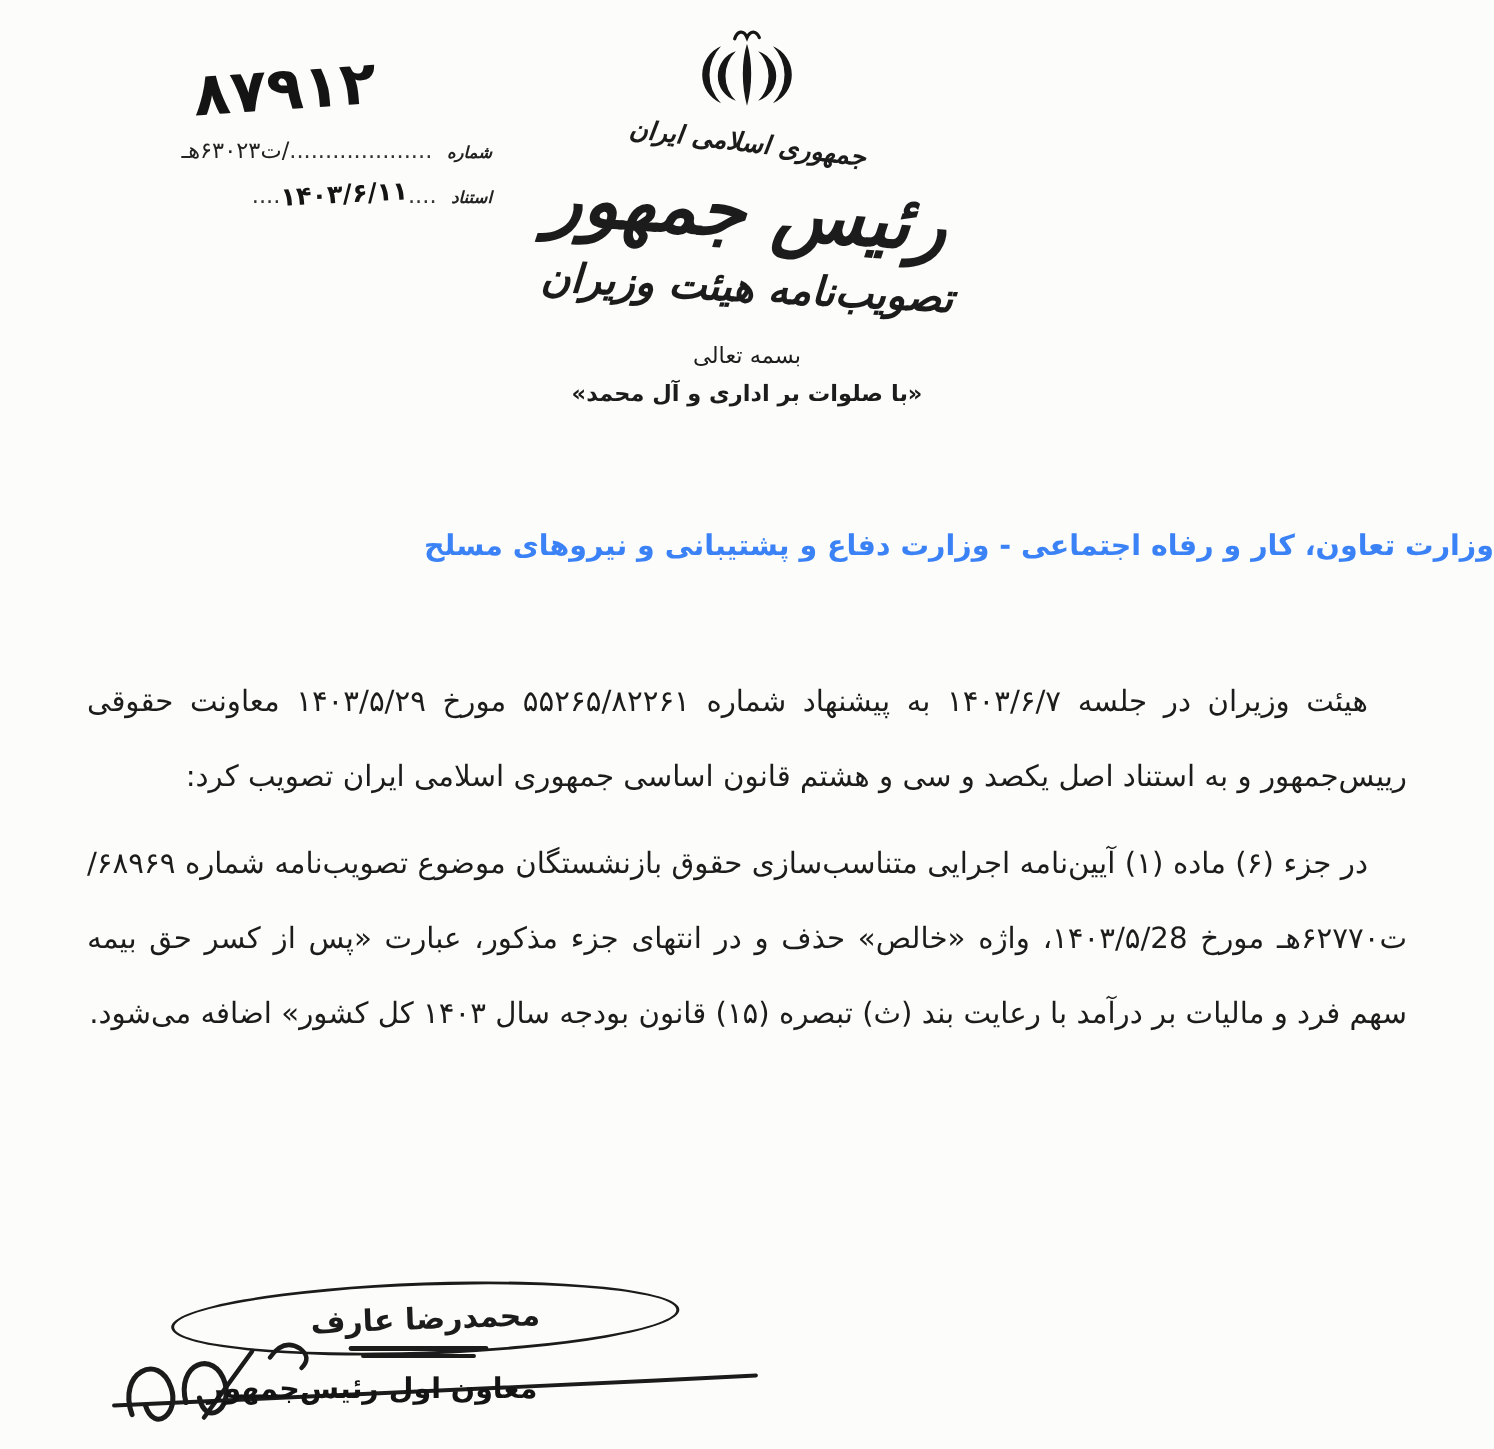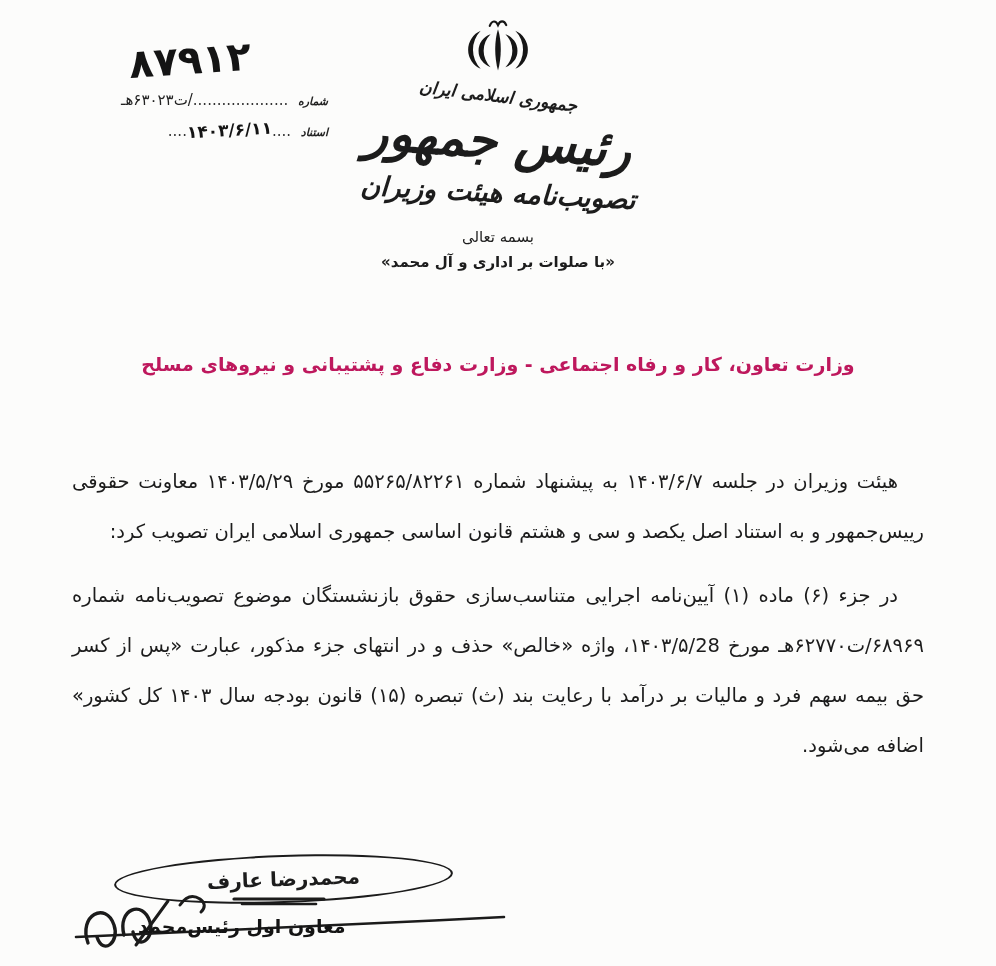--- a/index.html
+++ b/index.html
@@ -25,28 +25,28 @@
   .header{position:absolute;left:0;top:16px;width:100%;text-align:center;direction:rtl;}
   .emblem-wrap{display:block;height:68px;}
   .state-name{display:inline-block;font-size:17px;font-weight:bold;font-style:italic;transform:rotate(7deg);margin-top:2px;}
   .office-title{display:block;font-size:50px;font-weight:bold;font-style:italic;transform:rotate(4deg);line-height:1.25;margin-top:4px;}
   .doc-type{display:block;font-size:27px;font-weight:bold;font-style:italic;transform:rotate(3deg);margin-top:4px;}
   .besmeleh{display:block;font-size:15px;margin-top:20px;}
   .salutation{display:block;font-size:15px;font-weight:bold;margin-top:7px;}
 
   
   .addressees{
-    position:absolute;left:0;top:346px;width:100%;text-align:center;direction:rtl;
-    font-weight:bold;font-size:19px;line-height:37px;color:#be185d;
+    position:absolute;left:0;top:346px;width:100%;text-align:right;direction:rtl;
+    font-weight:bold;font-size:19px;line-height:37px;color:#3b82f6;
   }
 
   
   .body-text{position:absolute;left:58px;top:443px;width:880px;direction:rtl;}
   .body-text p{
-    margin:14px;font-size:19.5px;line-height:50px;text-align:justify;text-indent:26px;color:#1c1c1c;
+    margin:0;font-size:19.5px;line-height:50px;text-align:justify;text-indent:26px;color:#1c1c1c;
   }
   .body-text p + p{margin-top:8px;}
 
   
   .signature{position:absolute;left:72px;top:843px;width:440px;height:120px;}
   .sig-ellipse{
     position:absolute;left:42px;top:12px;width:335px;height:44px;
     border:2px solid #1b1b1b;border-radius:50%;transform:rotate(-2deg);
     display:flex;align-items:center;justify-content:center;
   }
@@ -120,16 +120,16 @@
         <path d="M52 92 c -7 -26 19 -36 26 -13 c 5 18 -13 29 -17 10" stroke-width="3.4"></path>
         <path d="M96 58 L 64 102" stroke-width="3"></path>
         <path d="M108 62 q 9 -13 20 -6 q 8 6 1 13" stroke-width="3"></path>
 
         <path d="M4 94 C 120 88 280 82 432 74" stroke-width="2.6"></path>
       </g>
     </svg>
     <div class="sig-ellipse">
       <span class="signer-name">محمدرضا عارف</span>
     </div>
-    <span class="signer-title">معاون اول رئیس‌محمد</span>
+    <span class="signer-title">معاون اول رئیس‌جمهور</span>
   </div>
 
 </div>
 
 </body></html>

